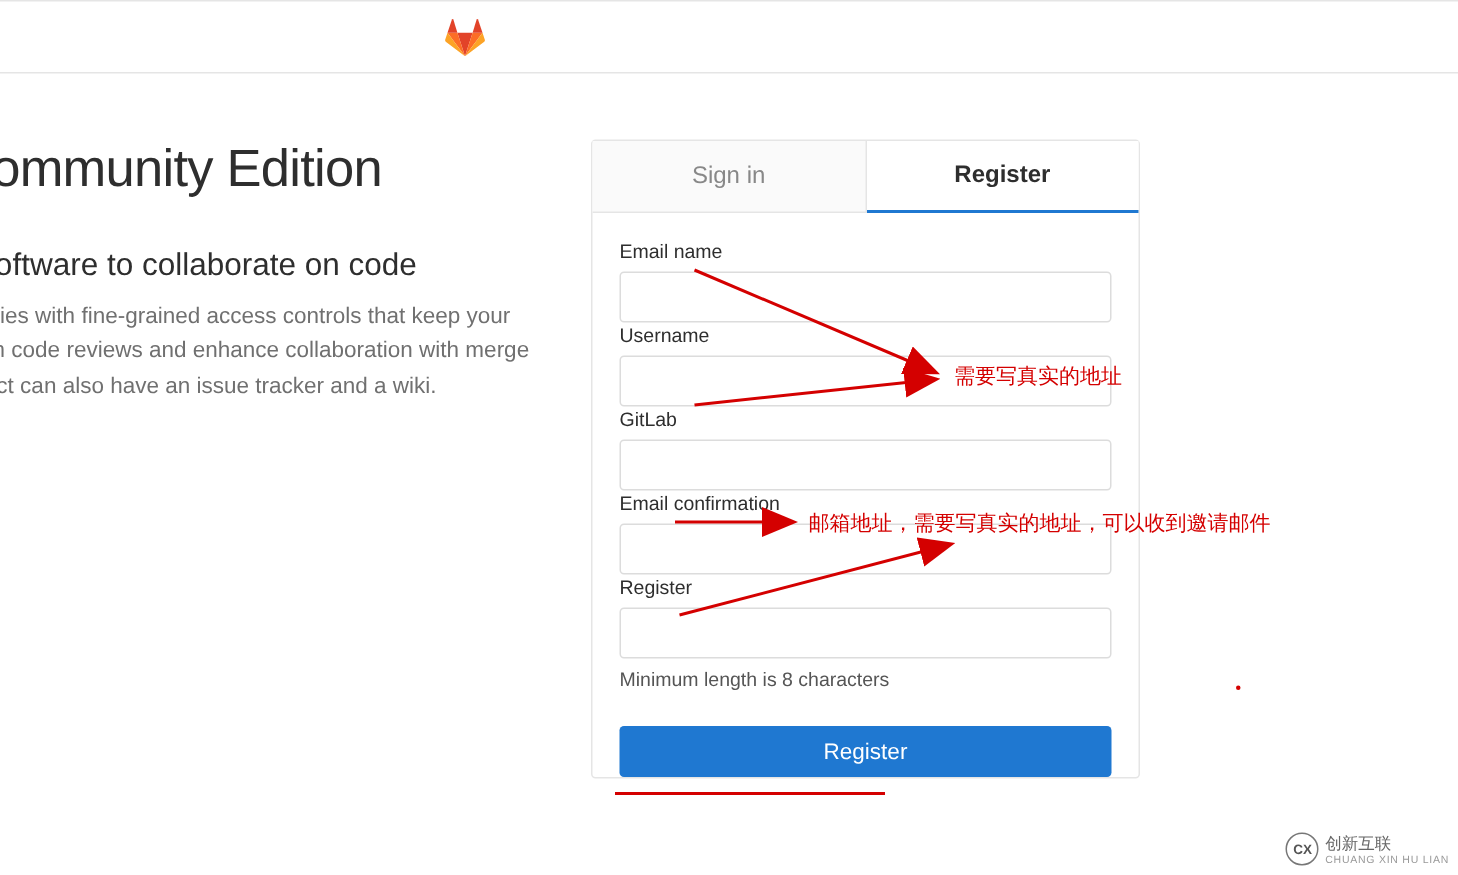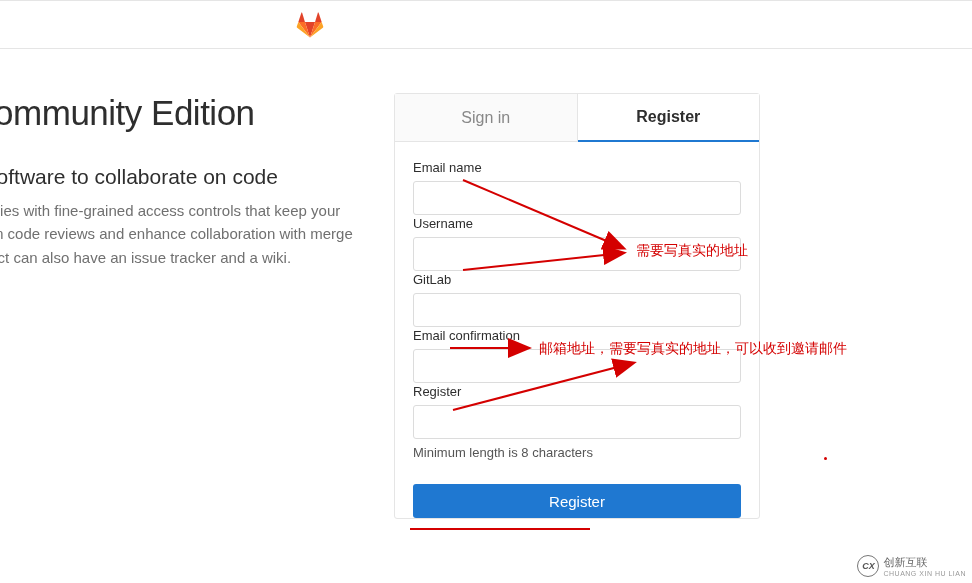--- a/index.html
+++ b/index.html
@@ -132,21 +132,20 @@
     .cx-icon {
       width: 22px; height: 22px;
       border: 1.5px solid #777;
       border-radius: 50%;
       display: flex;
       align-items: center;
       justify-content: center;
       font-size: 9px;
       font-weight: bold;
       color: #555;
-      font-style: italic;
     }
   </style>
 </head>
 <body>
 
 <div class="topbar">
   <span class="logo">
     <svg width="28" height="28" viewBox="0 0 36 36">
       <path fill="#e24329" d="M18 34L24.5 14H11.5z"></path>
       <path fill="#fc6d26" d="M18 34L11.5 14H3z"></path>

